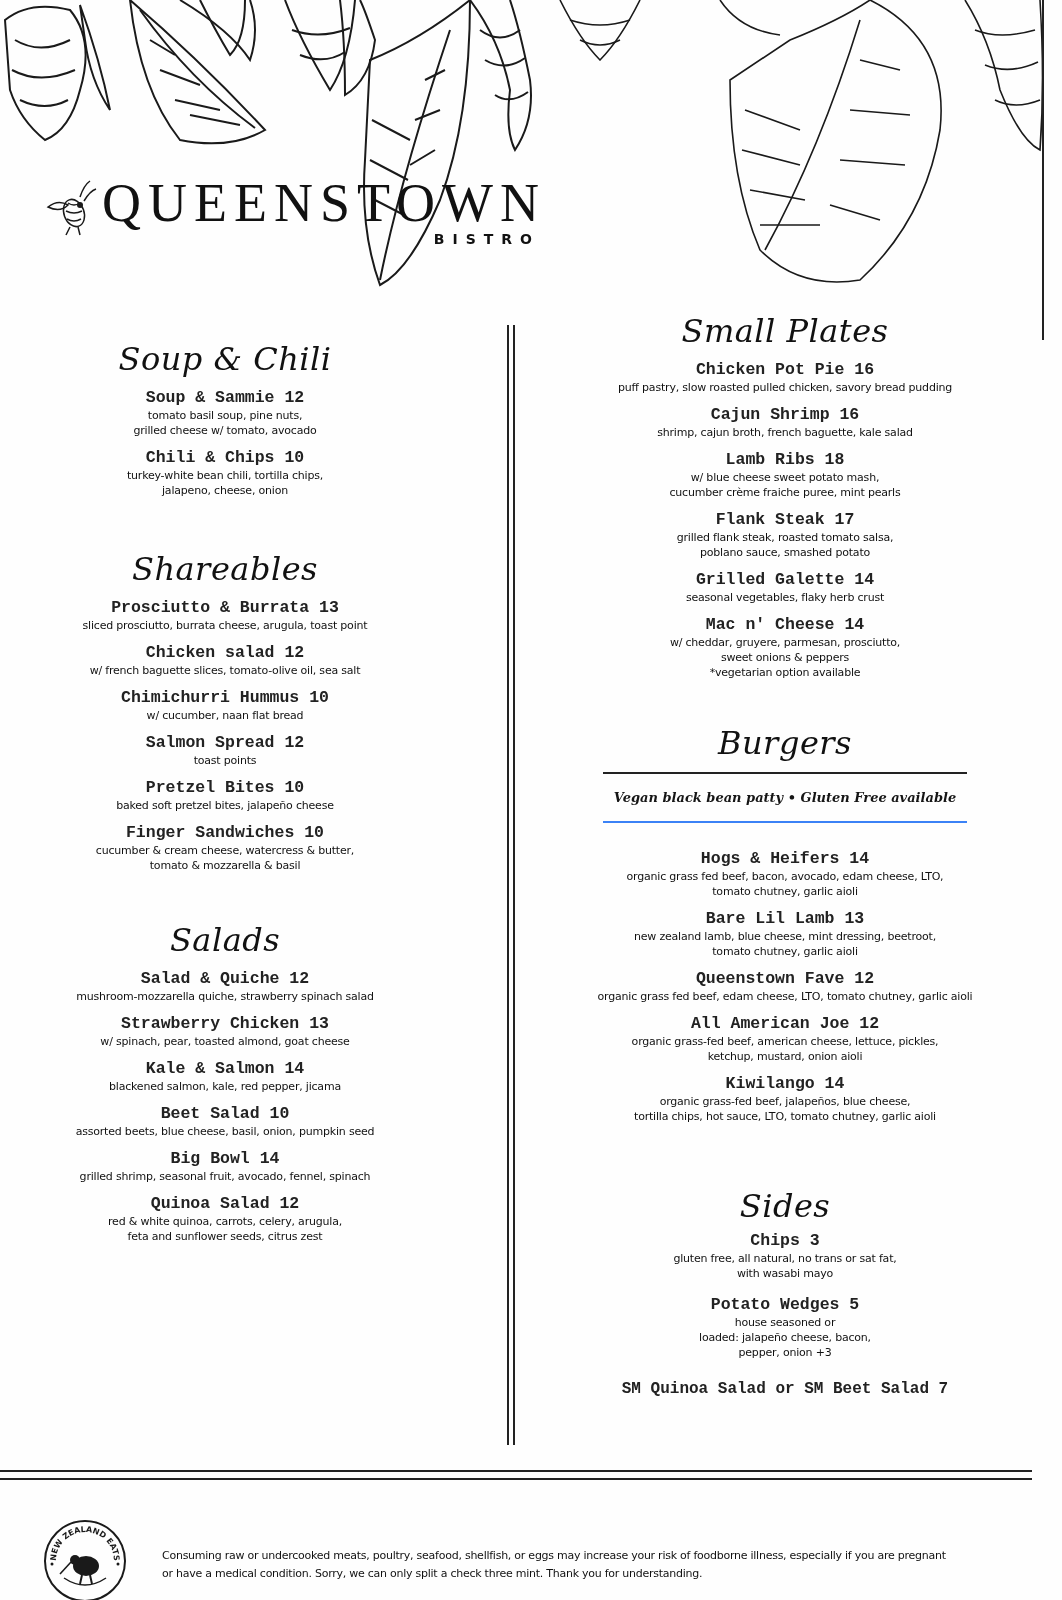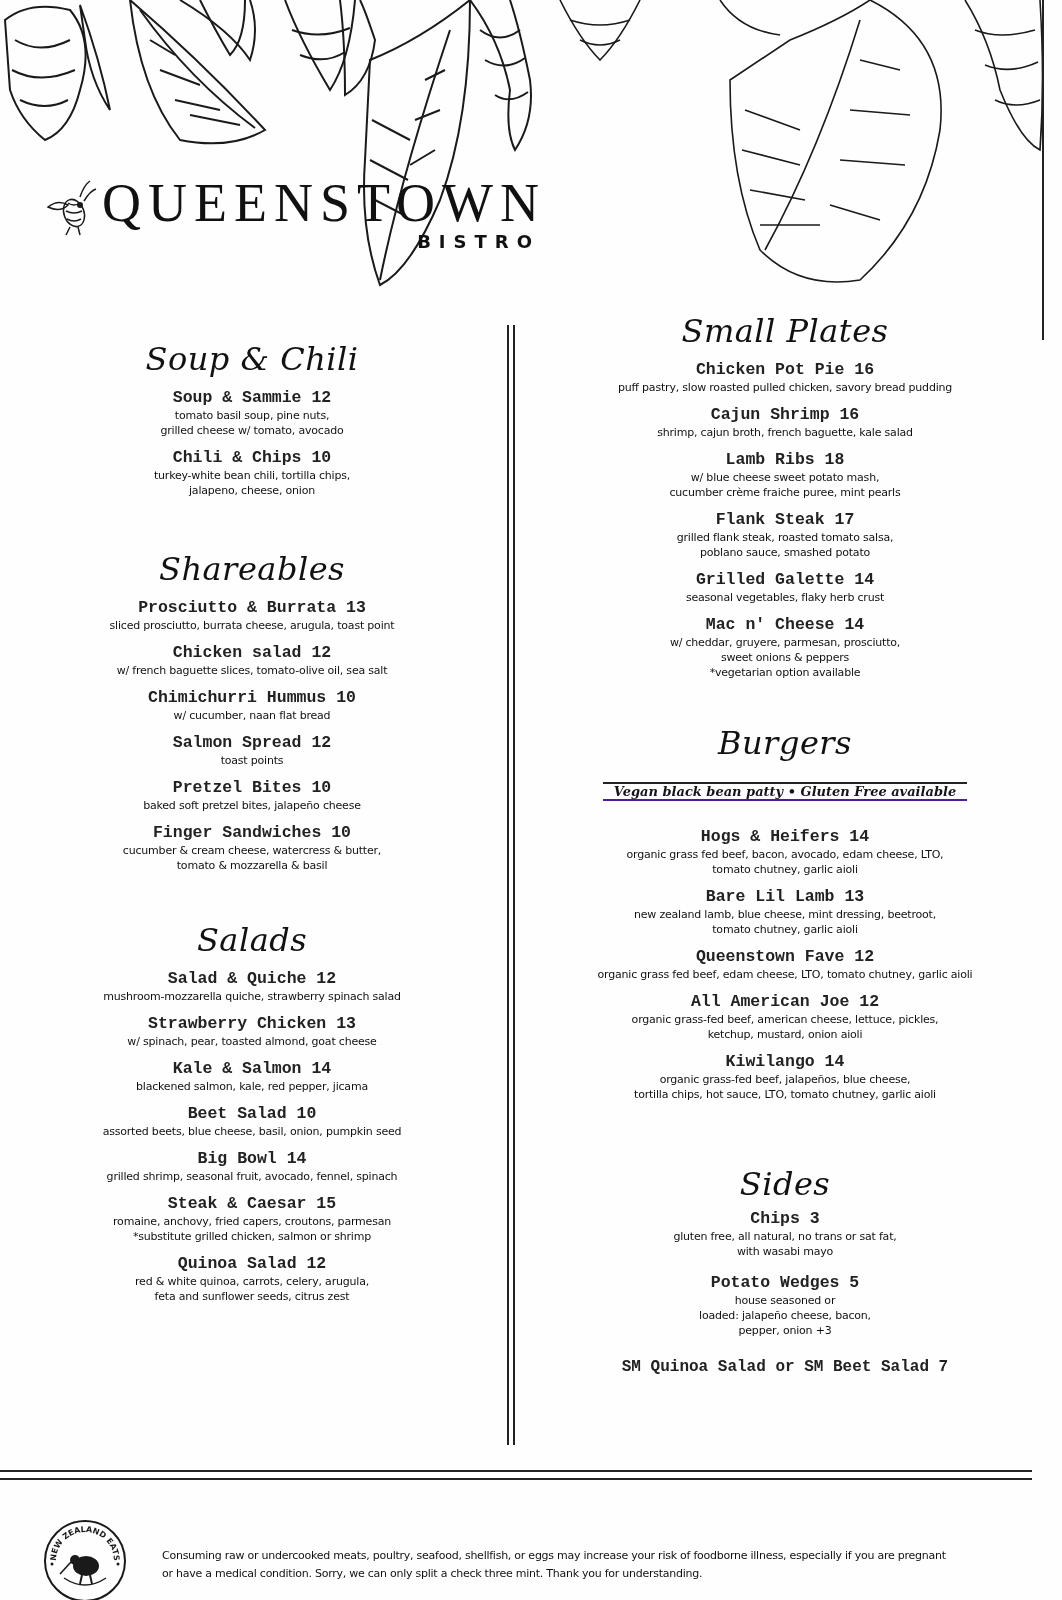--- a/index.html
+++ b/index.html
@@ -11,35 +11,35 @@
 
   
   .botanical { position: absolute; left: 0; top: 0; width: 1062px; height: 300px; }
   .botanical svg { width: 100%; height: 100%; }
 
   
   .logo { position: absolute; left: 40px; top: 175px; display: flex; align-items: flex-start; }
   .logo-icon { width: 62px; height: 60px; margin-top: 2px; }
   .logo-text { display: flex; flex-direction: column; align-items: flex-end; }
   .logo-title { font-family: "Liberation Serif", serif; font-size: 54px; letter-spacing: 7px; color: #111; line-height: 56px; font-weight: normal; }
-  .logo-sub { font-family: "DejaVu Sans", sans-serif; font-weight: bold; font-size: 18px; letter-spacing: 8px; color: #111; margin-top: 0px; margin-right: 6px; }
+  .logo-sub { font-family: "DejaVu Sans", sans-serif; font-weight: bold; font-size: 14px; letter-spacing: 8px; color: #111; margin-top: 0px; margin-right: 6px; }
 
   
   .col { position: absolute; text-align: center; }
-  .col-left { left: 72px; width: 360px; top: 340px; }
+  .col-left { left: 45px; width: 360px; top: 340px; }
   .col-right { left: 585px; width: 400px; top: 312px; }
 
   .divider-v { position: absolute; left: 507px; top: 325px; width: 8px; height: 1120px; border-left: 2px solid #222; border-right: 2px solid #222; }
 
   .section-title { font-family: "DejaVu Serif", serif; font-style: italic; font-size: 32px; font-weight: normal; color: #111; letter-spacing: 0.5px; }
   .item { margin-top: 10px; }
   .item-name { font-family: "Liberation Mono", monospace; font-weight: bold; font-size: 16.5px; color: #222; line-height: 20px; }
   .item-desc { font-family: "DejaVu Sans", sans-serif; font-size: 11px; color: #111; line-height: 15px; letter-spacing: -0.2px; }
 
-  .burger-note { margin: 20px 18px 0 18px; border-top: 2px solid #222; border-bottom: 2px solid #4c1d95; padding: 0 0; font-family: "DejaVu Serif", serif; font-style: italic; font-weight: bold; font-size: 13px; }
+  .burger-note { margin: 10px 18px 0 18px; border-top: 2px solid #222; border-bottom: 2px solid #3b82f6; padding: 16px 0; font-family: "DejaVu Serif", serif; font-style: italic; font-weight: bold; font-size: 13px; }
 
   .extra-line { font-family: "Liberation Mono", monospace; font-weight: bold; font-size: 16px; margin-top: 20px; color: #222; }
 
   
   .footer-rule { position: absolute; left: 0; right: 30px; top: 1470px; height: 10px; border-top: 2px solid #222; border-bottom: 2px solid #222; }
   .badge { position: absolute; left: 42px; top: 1518px; width: 86px; height: 86px; }
   .disclaimer { position: absolute; left: 162px; top: 1547px; width: 860px; font-family: "DejaVu Sans", sans-serif; font-size: 11px; line-height: 18px; color: #111; letter-spacing: -0.25px; }
 </style>
 </head>
 <body>
@@ -167,25 +167,20 @@
         <div class="item-name">Kale &amp; Salmon 14</div>
         <div class="item-desc">blackened salmon, kale, red pepper, jicama</div>
       </div>
       <div class="item">
         <div class="item-name">Beet Salad 10</div>
         <div class="item-desc">assorted beets, blue cheese, basil, onion, pumpkin seed</div>
       </div>
       <div class="item">
         <div class="item-name">Big Bowl 14</div>
         <div class="item-desc">grilled shrimp, seasonal fruit, avocado, fennel, spinach</div>
-      </div>
-      <div class="item">
-        <div class="item-name">Steak &amp; Caesar 15</div>
-        <div class="item-desc">romaine, anchovy, fried capers, croutons, parmesan</div>
-        <div class="item-desc">*substitute grilled chicken, salmon or shrimp</div>
       </div>
       <div class="item">
         <div class="item-name">Quinoa Salad 12</div>
         <div class="item-desc">red &amp; white quinoa, carrots, celery, arugula,</div>
         <div class="item-desc">feta and sunflower seeds, citrus zest</div>
       </div>
     </div>
   </div>
 
   <div class="divider-v"></div>

